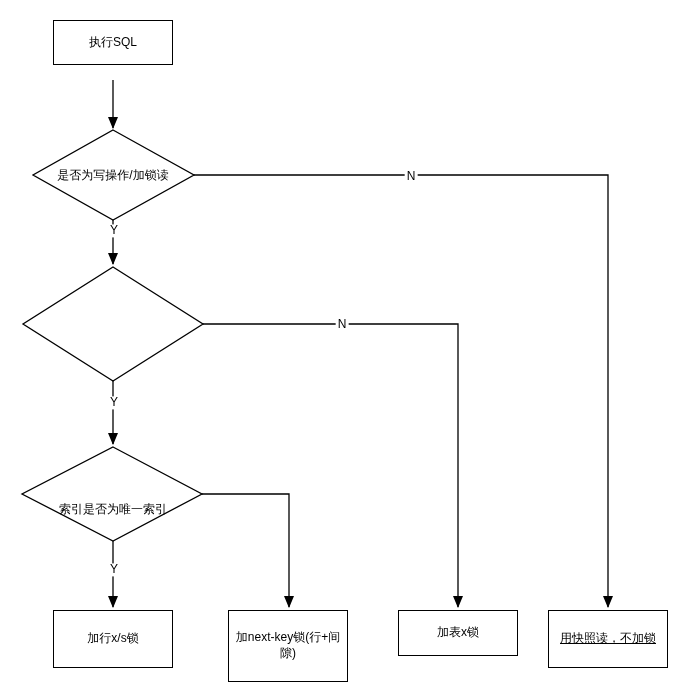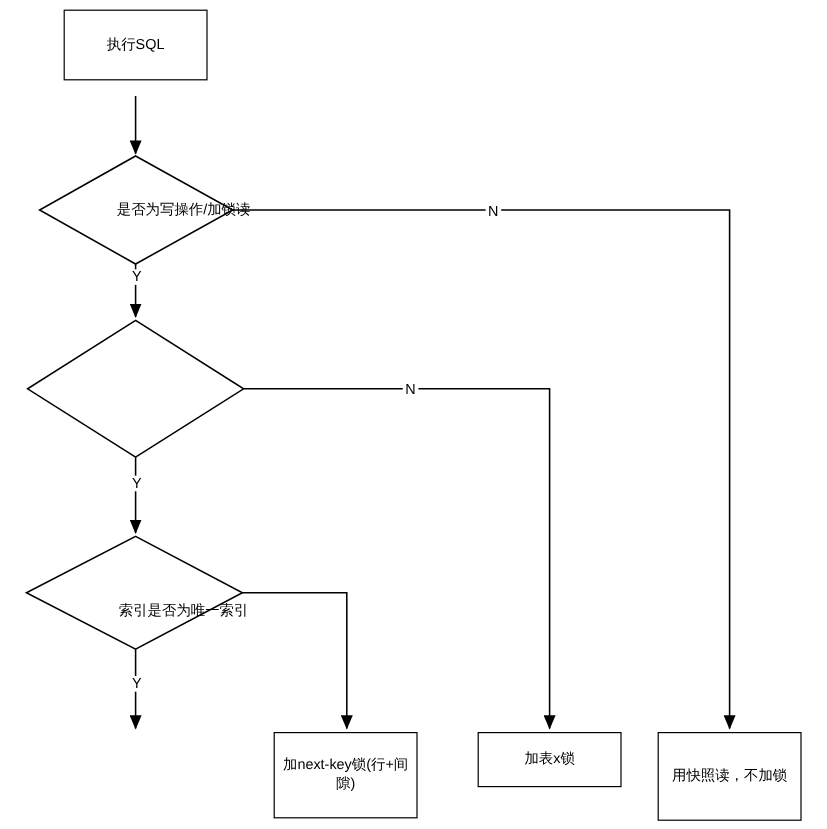--- a/index.html
+++ b/index.html
@@ -46,21 +46,20 @@
   }
   .rect-node span {
     display: inline-block;
     max-width: 112px;
   }
   .diamond-label {
     position: absolute;
     transform: translate(-50%, -50%);
     white-space: nowrap;
     text-align: center;
-    margin-left: 40px;
   }
   .edge-label {
     position: absolute;
     transform: translate(-50%, -50%);
     background: #ffffff;
     padding: 0 2px;
     line-height: 1.1;
   }
 </style>
 </head>
@@ -81,36 +80,39 @@
     <path class="edge" d="M113,541 L113,607" marker-end="url(#arrowhead)"></path>
     <path class="edge" d="M194,175 L608,175 L608,607" marker-end="url(#arrowhead)"></path>
     <path class="edge" d="M203,324 L458,324 L458,607" marker-end="url(#arrowhead)"></path>
     <path class="edge" d="M202,494 L289,494 L289,607" marker-end="url(#arrowhead)"></path>
 
     <polygon class="diamond" points="113,130 194,175 113,220 33,175"></polygon>
     <polygon class="diamond" points="113,267 203,324 113,381 23,324"></polygon>
     <polygon class="diamond" points="113,447 202,494 113,541 22,494"></polygon>
   </svg>
 
-  <div class="rect-node" style="left:53px; top:8px; width:120px; height:59px;">
+  <div class="rect-node" style="left:53px; top:20px; width:120px; height:45px;">
     <span>执行SQL</span>
   </div>
 
   <div class="diamond-label" style="left:113px; top:175px;">是否为写操作/加锁读</div>
   <div class="diamond-label" style="left:113px; top:509px;">索引是否为唯一索引</div>
 
   <div class="edge-label" style="left:114px; top:231px;">Y</div>
   <div class="edge-label" style="left:411px; top:177px;">N</div>
   <div class="edge-label" style="left:114px; top:403px;">Y</div>
   <div class="edge-label" style="left:342px; top:325px;">N</div>
   <div class="edge-label" style="left:114px; top:570px;">Y</div>
 
+  <div class="rect-node" style="left:53px; top:610px; width:120px; height:58px;">
+    <span>加行x/s锁</span>
+  </div>
   <div class="rect-node" style="left:228px; top:610px; width:120px; height:72px;">
     <span>加next-key锁(行+间隙)</span>
   </div>
   <div class="rect-node" style="left:398px; top:610px; width:120px; height:46px;">
     <span>加表x锁</span>
   </div>
-  <div class="rect-node" style="left:548px; top:610px; width:120px; height:74px;">
+  <div class="rect-node" style="left:548px; top:610px; width:120px; height:58px;text-decoration:underline;">
     <span>用快照读，不加锁</span>
   </div>
 
 </div>
 
 </body></html>

